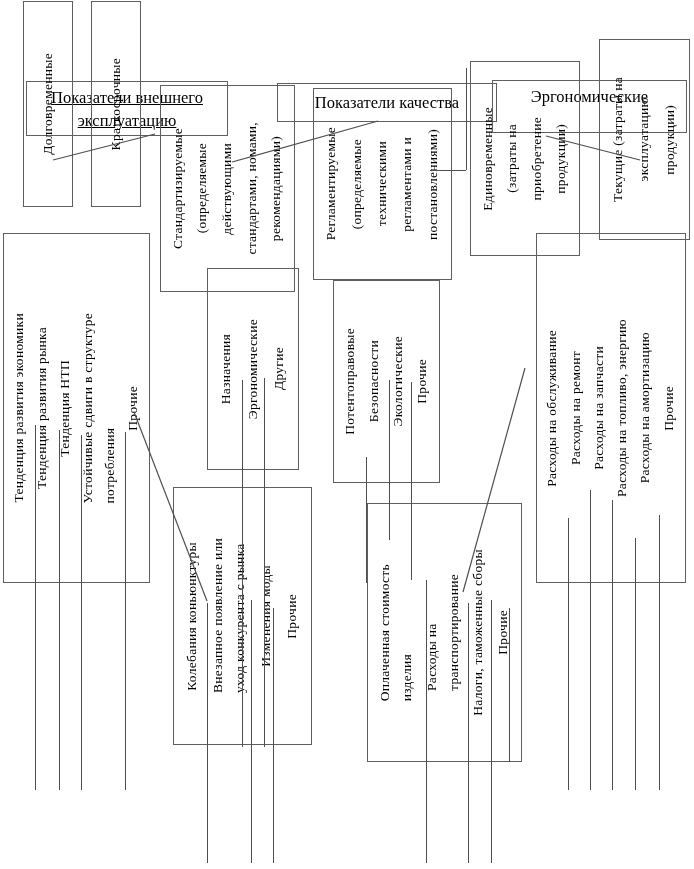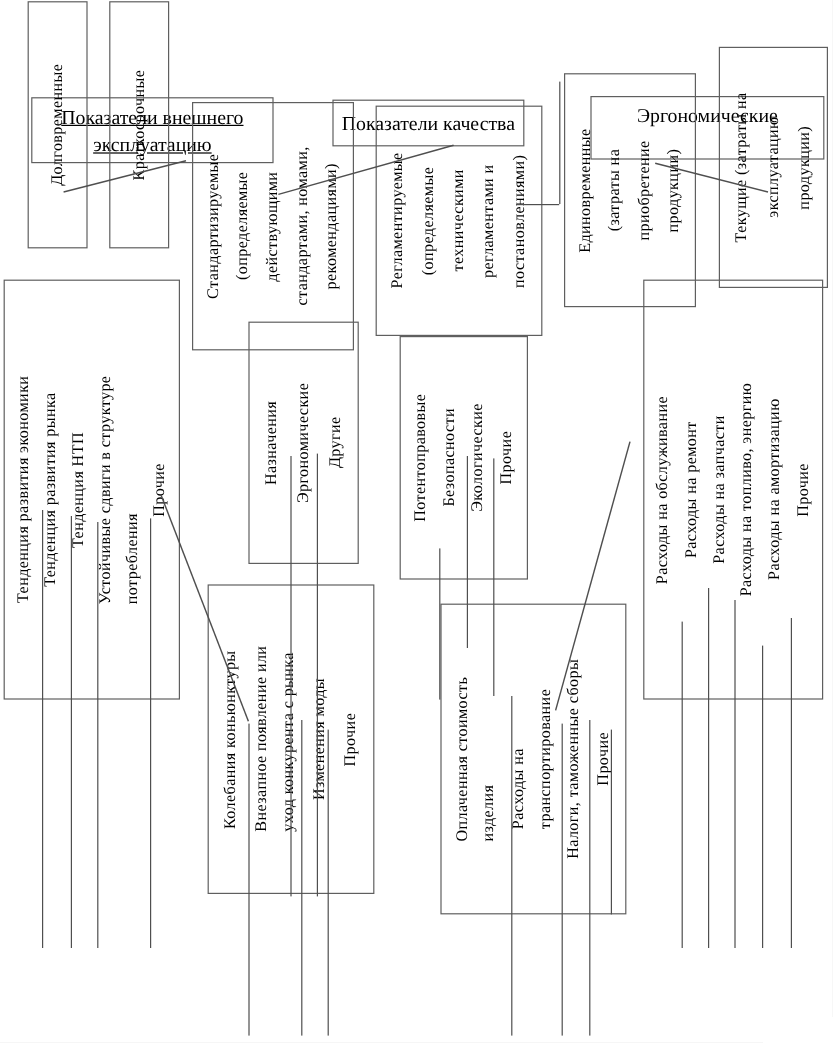--- a/index.html
+++ b/index.html
@@ -46,21 +46,21 @@
 <body>
 
 <div id="page">
 
   <div class="box hdr" style="left:26px;top:81px;width:202px;height:55px;text-decoration:underline;">
     <div class="pad"></div>
     <div>Показатели внешнего</div>
     <div>эксплуатацию</div>
   </div>
 
-  <div class="box hdr" style="left:277px;top:83px;width:160px;height:39px;">
+  <div class="box hdr" style="left:277px;top:83px;width:220px;height:39px;">
     <div style="height:7px;"></div>
     <div>Показатели качества</div>
   </div>
 
   <div class="box hdr" style="left:492px;top:80px;width:195px;height:53px;">
     <div class="pad"></div>
     <div>Эргономические</div>
   </div>
 
   <div class="box vbox" style="left: 23px; top: 1px; width: 50px; height: 206px;">

